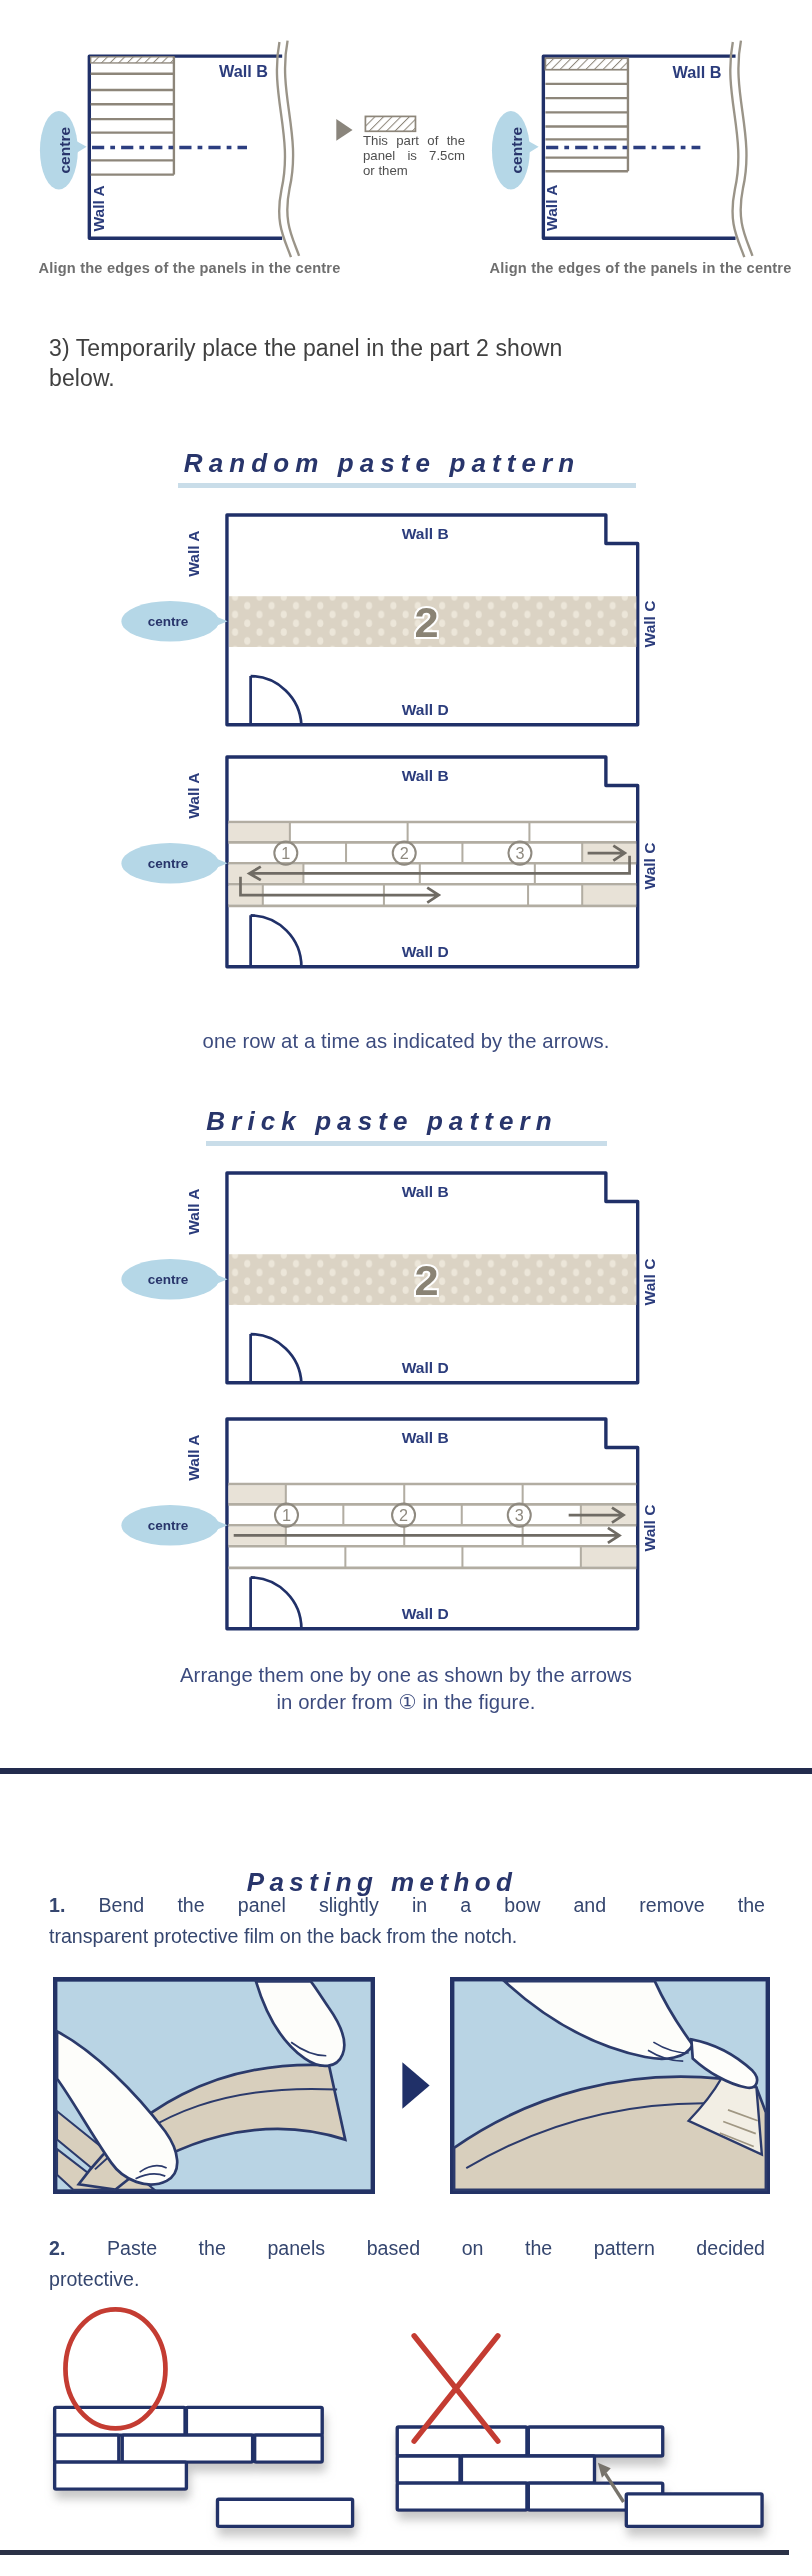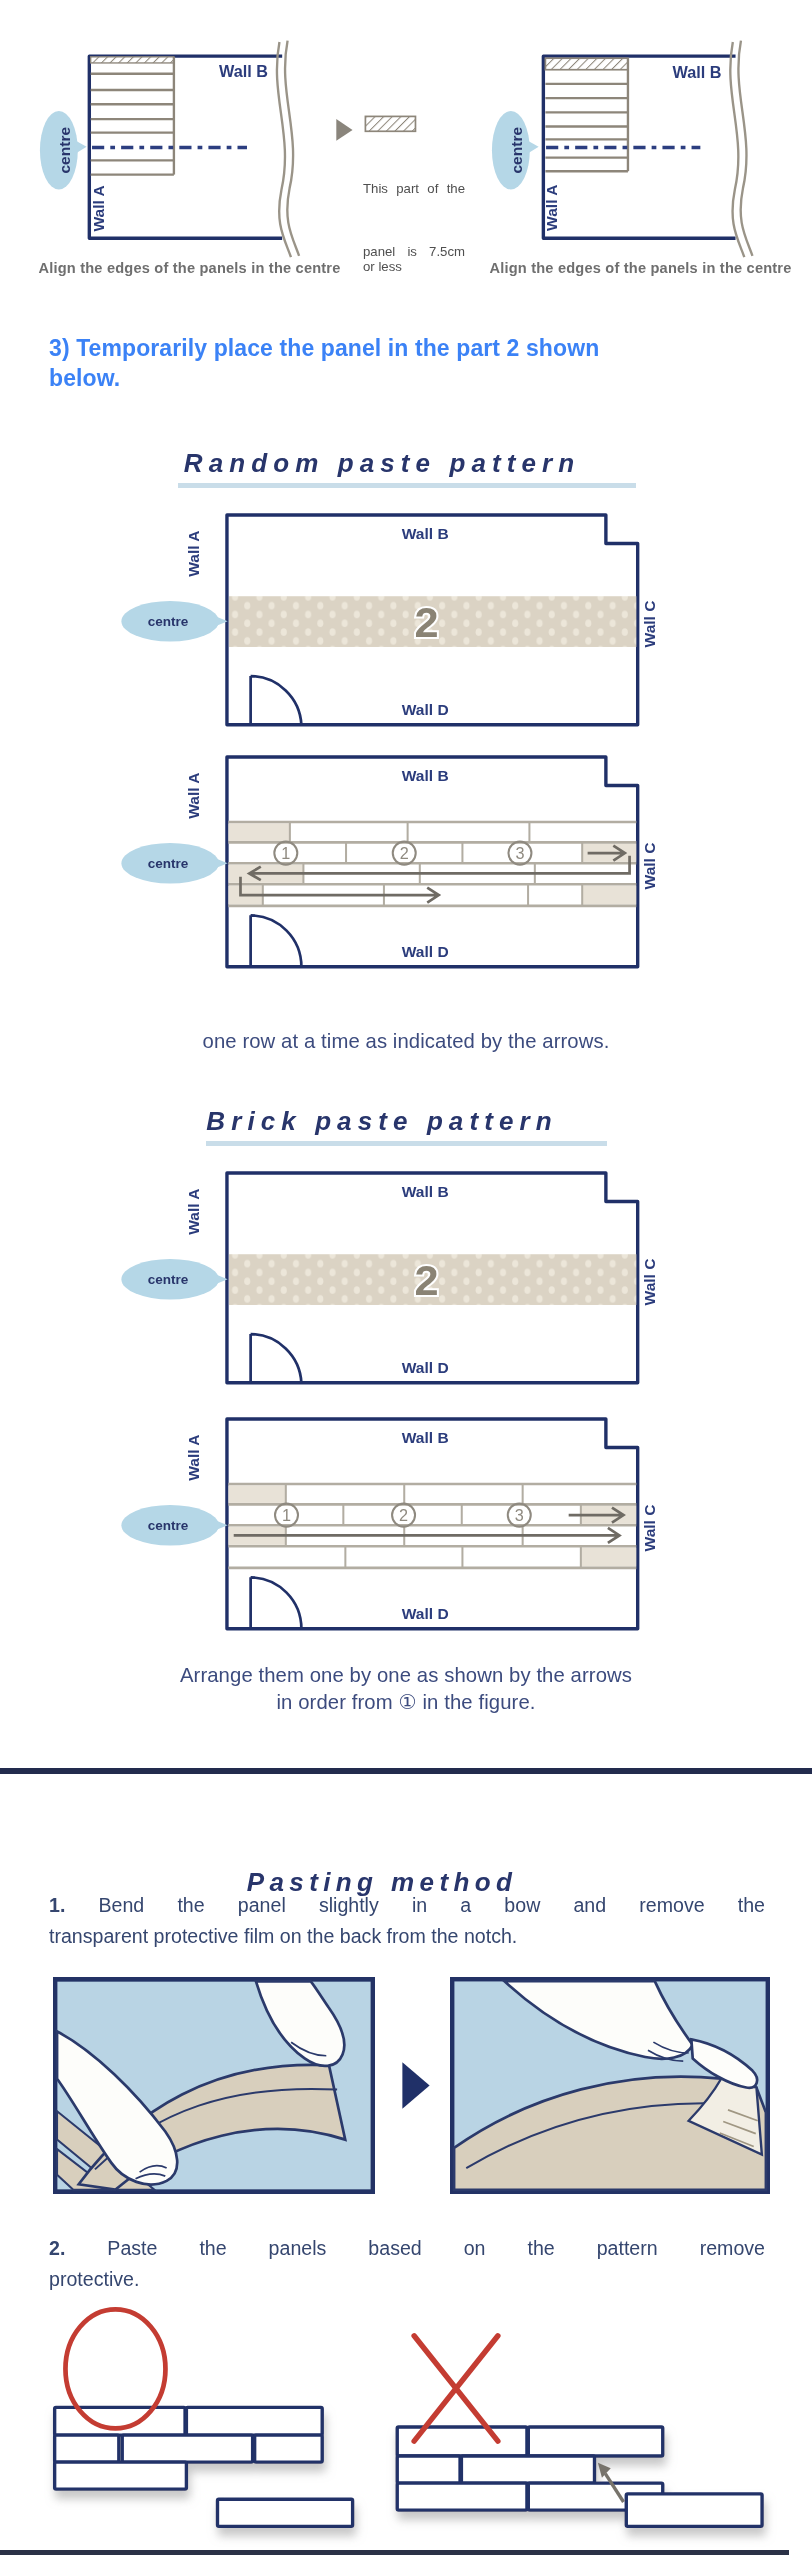--- a/index.html
+++ b/index.html
@@ -6,23 +6,23 @@
   html,body { background:#ffffff; }
   #page {
     position:relative; width:812px; height:2576px; background:#ffffff;
     font-family:"Liberation Sans","DejaVu Sans",sans-serif; overflow:hidden;
   }
   .abs { position:absolute; }
   .grey-caption {
     font-size:14.6px; font-weight:bold; color:#6f6f6f; text-align:center; letter-spacing:0.2px;
   }
   .legend-text { width:102px; font-size:13.2px; color:#4f4f4f; line-height:15px; }
-  .legend-text .jline { text-align:justify; text-align-last:justify;margin-top:48px; }
+  .legend-text .jline { text-align:justify; text-align-last:justify; }
   .h-step {
-    font-size:23px; font-weight:bold; color:#3b82f6; line-height:30px; letter-spacing:0.1px;
+    font-size:23px; font-weight:normal; color:#404040; line-height:30px; letter-spacing:0.1px;
   }
   .h-step .l2 { }
   .pattern-title {
     width:764px; text-align:center; font-size:26px; font-weight:bold; font-style:italic;
     color:#28356b; letter-spacing:6.1px;
   }
   .title-underline { height:4.7px; background:#c9dde9; }
   .diagram-caption {
     width:812px; text-align:center; font-size:20.3px; color:#3c4b7e; letter-spacing:0.1px;
   }
@@ -94,21 +94,21 @@
       <polygon points="778,207 796,217 778,228" fill="#b5d7e7"></polygon>
       <text transform="translate(763,222) rotate(-90)" text-anchor="middle" dominant-baseline="central" font-size="23" font-weight="bold" fill="#28356b">centre</text>
       <text x="1030" y="115" text-anchor="middle" font-size="24" font-weight="bold" fill="#2b3c7c">Wall B</text>
       <text transform="translate(823,307) rotate(-90)" text-anchor="middle" font-size="23" font-weight="bold" fill="#2b3c7c">Wall A</text>
     </g>
   </svg>
 
   <div class="abs legend-text" style="left:363px;top:133px">
     <div class="jline">This part of the</div>
     <div class="jline">panel is 7.5cm</div>
-    <div>or less</div>
+    <div>or them</div>
   </div>
 
   <div class="abs grey-caption" style="left:27px;top:260px;width:325px">Align the edges of the panels in the centre</div>
   <div class="abs grey-caption" style="left:478px;top:260px;width:325px">Align the edges of the panels in the centre</div>
 
   <div class="abs h-step" style="left:49px;top:333px;width:731px">
     <div>3) Temporarily place the panel in the part 2 shown</div>
     <div class="l2">below.</div>
   </div>
 
@@ -312,21 +312,21 @@
     </g>
     <path d="M 80 6 C 130 52 200 100 288 118 C 318 124 348 120 358 100 C 330 62 312 28 302 6 Z" fill="#fdfdfa" stroke="#2b3a6b" stroke-width="4"></path>
     <path d="M 356 92 C 388 98 420 114 446 138 C 458 150 454 166 437 163 C 410 158 380 140 358 120 Z" fill="#fdfdfa" stroke="#2b3a6b" stroke-width="4"></path>
     <g stroke="#2b3a6b" stroke-width="2.5" fill="none">
       <path d="M 300 96 C 316 106 334 112 352 112"></path>
       <path d="M 292 108 C 308 118 326 124 344 124"></path>
     </g>
   </svg>
 
   <div class="abs step-par" style="left:49px;top:2233px">
-    <div class="jline"><span class="num">2.</span> <span>Paste the panels based on the pattern remove</span></div>
+    <div class="jline"><span class="num">2.</span> <span>Paste the panels based on the pattern decided</span></div>
     <div>protective.</div>
   </div>
 
   <svg class="abs" style="left:0;top:2302px" width="812" height="250" viewBox="0 0 1200 370">
     <defs>
       <filter id="bshadow" x="-20%" y="-20%" width="140%" height="160%">
         <feDropShadow dx="3" dy="12" stdDeviation="7" flood-color="#9a9a9a" flood-opacity="0.55"></feDropShadow>
       </filter>
     </defs>
 

